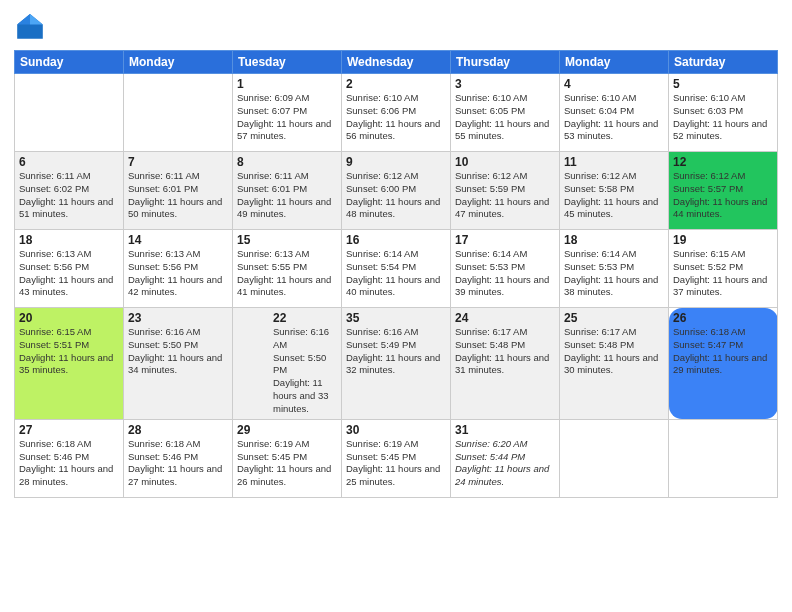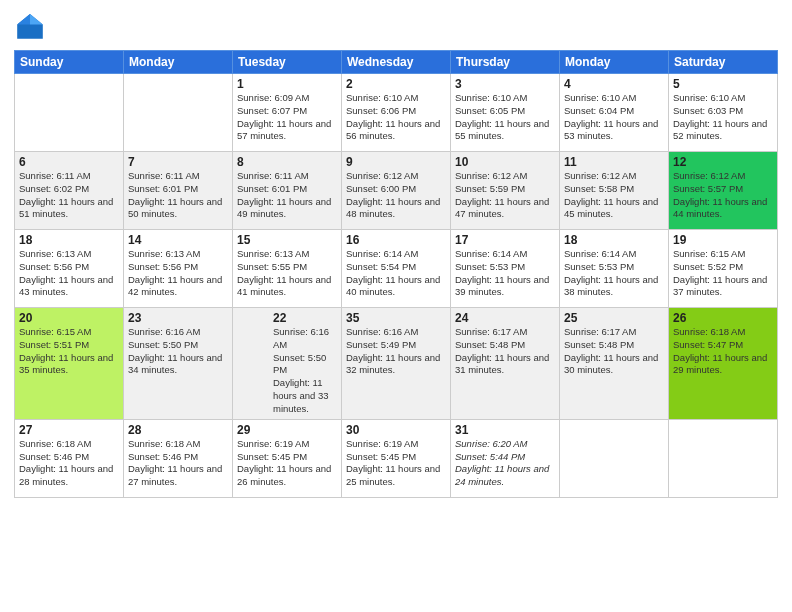--- a/index.html
+++ b/index.html
@@ -288,21 +288,21 @@
             <div class="day-info" style="white-space: pre-line;">Sunrise: 6:17 AM
 Sunset: 5:48 PM
 Daylight: 11 hours and 31 minutes.</div>
           </td>
           <td style="background: rgb(240, 240, 240);">
             <span class="day-num">25</span>
             <div class="day-info" style="white-space: pre-line;">Sunrise: 6:17 AM
 Sunset: 5:48 PM
 Daylight: 11 hours and 30 minutes.</div>
           </td>
-          <td style="background: #84cc16;">
+          <td style="background: #3b82f6; border-radius: 13px;">
             <span class="day-num">26</span>
             <div class="day-info" style="white-space: pre-line;">Sunrise: 6:18 AM
 Sunset: 5:47 PM
 Daylight: 11 hours and 29 minutes.</div>
           </td>
         </tr>
         <tr>
           <td>
             <span class="day-num">27</span>
             <div class="day-info" style="white-space: pre-line;">Sunrise: 6:18 AM

